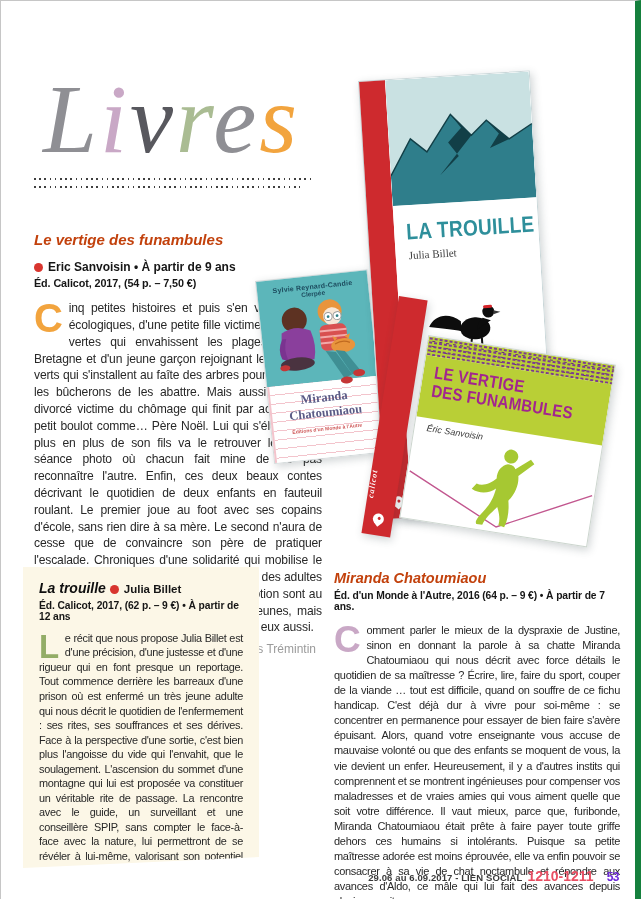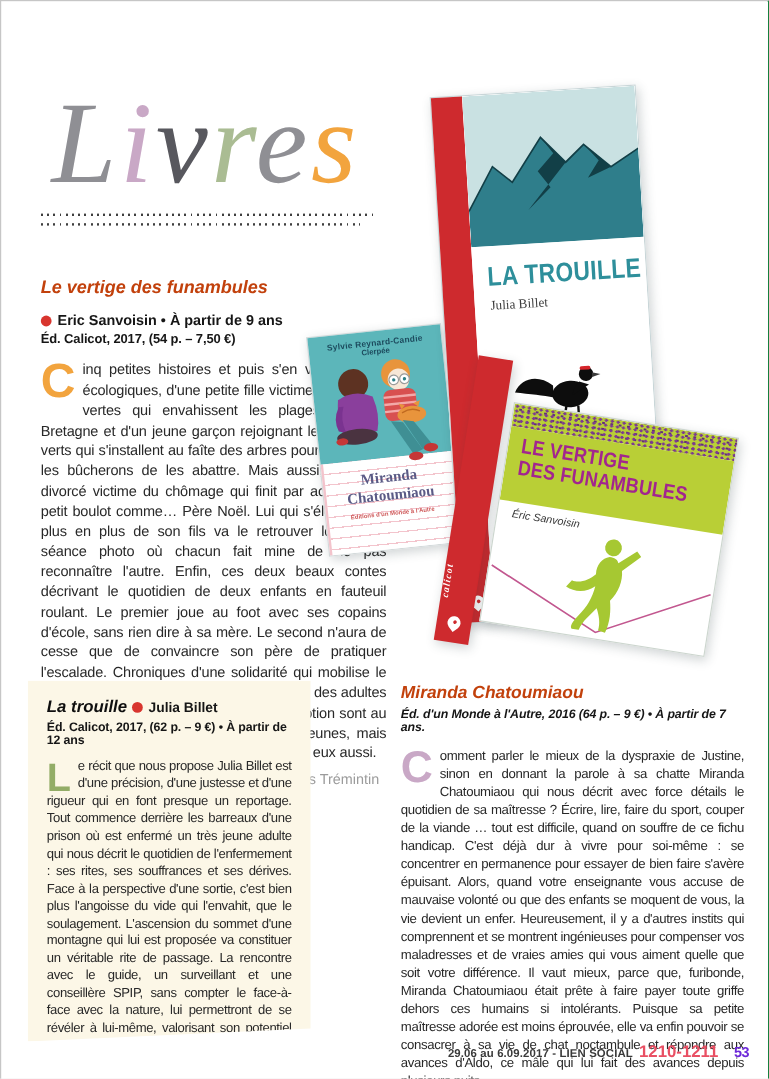--- a/index.html
+++ b/index.html
@@ -1,18 +1,18 @@
 <!DOCTYPE html>
 <html><head>
 <meta charset="utf-8">
 <style>
   html,body{margin:0;padding:0;background:#ececec;}
   #page{position:relative;width:641px;height:899px;background:#ffffff;
         font-family:"Liberation Sans",sans-serif;color:#262626;
-        border-top:1px solid #c6c6c6;border-left:1px solid #c6c6c6;border-right:1px solid #15803d;
+        border-top:1px solid #c6c6c6;border-left:1px solid #c6c6c6;border-right:6px solid #15803d;
         box-sizing:border-box;overflow:hidden;}
 
   
   .masthead{position:absolute;left:42px;top:70px;font:italic 97px/1 "Liberation Serif",serif;letter-spacing:3px;}
   .ml0{color:#8f8f94}.ml1{color:#c9a8c6}.ml2{color:#58585e}.ml3{color:#aabc93}.ml4{color:#8f8f94}.ml5{color:#f2a43e}
   .dotrule{position:absolute;height:2.2px;
     background-image:repeating-linear-gradient(90deg,#3f3f3f 0 1.6px,transparent 1.6px 5.2px);}
   .rule1{left:33px;top:177px;width:279px;}
   .rule2{left:33px;top:185px;width:266px;}
 
@@ -34,21 +34,21 @@
   .trouille-box{position:absolute;left:22px;top:566px;width:236px;height:301px;background:#fcf7e7;
     clip-path:polygon(0 0,100% 0,100% calc(100% - 11px),0 100%);
     padding:13px 16px;box-sizing:border-box;}
   .box-title{font:italic 700 14px/1.2 "Liberation Sans",sans-serif;color:#0f0f0f;margin:0 0 3px;}
   .box-author{font:700 11.5px/1.2 "Liberation Sans",sans-serif;font-style:normal;color:#161616;}
   .trouille-box .edition{font-size:10.3px;}
   .trouille-box .rbody{font-size:10.9px;line-height:14.55px;letter-spacing:-0.3px;margin-top:9px;}
 
   .rev3{position:absolute;left:333px;top:569px;width:286px;}
   .rev3 .rtitle{font-size:14.5px;margin-bottom:3px;}
-  .rev3 .edition{font-size:10.3px;font-style:italic;}
+  .rev3 .edition{font-size:10.3px;}
   .rev3 .rbody{font-size:11px;line-height:15.1px;letter-spacing:-0.3px;}
 
   
   .footer{position:absolute;right:16px;top:867px;display:flex;align-items:baseline;gap:5px;font-weight:700;}
   .f-date{font-size:9.5px;color:#3a3a3a;letter-spacing:0.1px;}
   .f-issue{font-size:14px;color:#e94f63;}
   .f-page{font-size:12px;color:#6d28d9;margin-left:8px;letter-spacing:-0.5px;}
 
   
   .book{position:absolute;box-shadow:2px 3px 9px rgba(40,60,65,0.22);}

